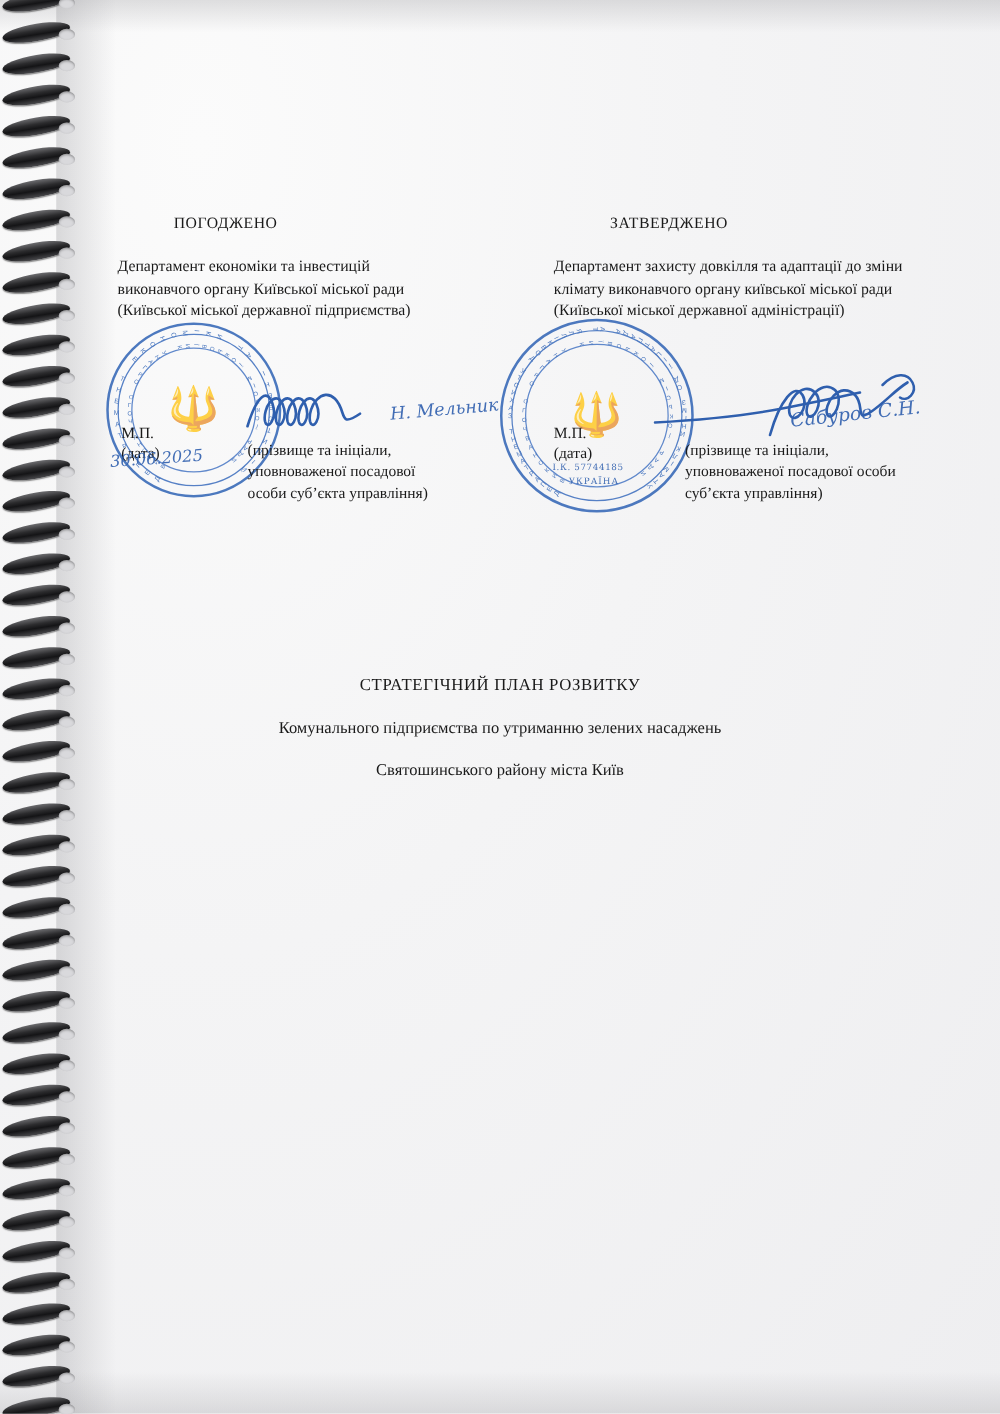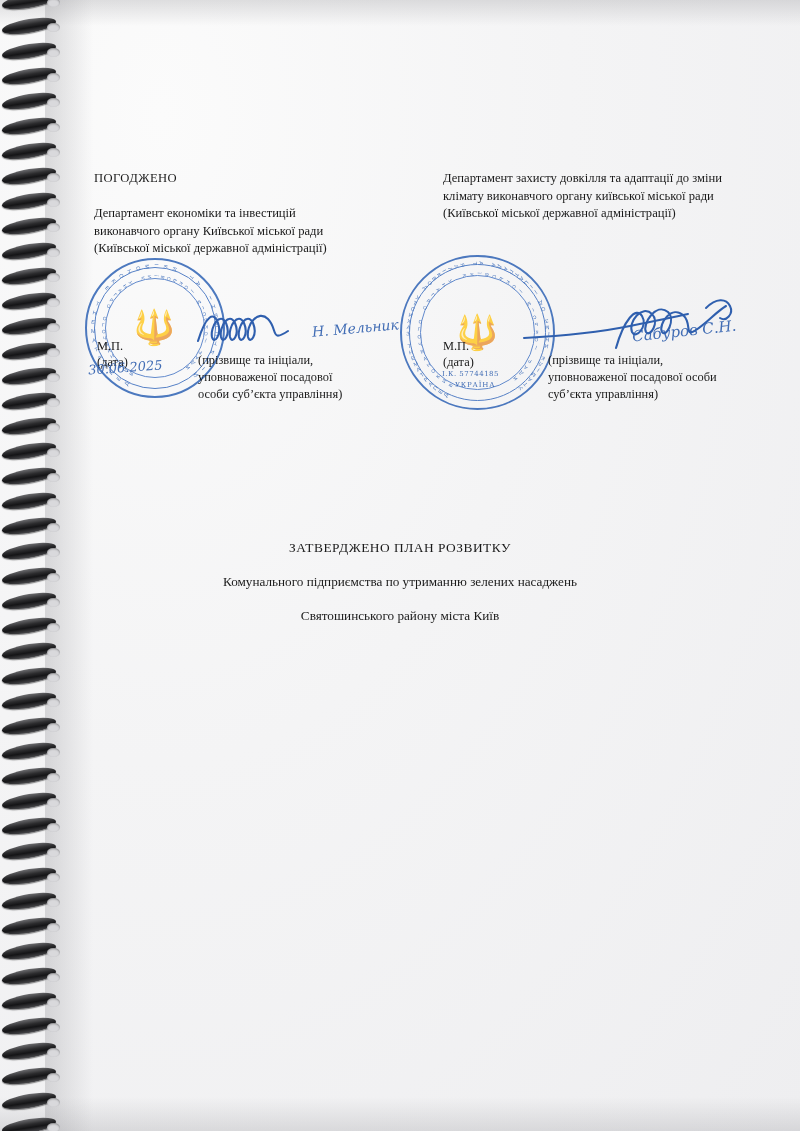--- a/index.html
+++ b/index.html
@@ -80,20 +80,21 @@
     font-size: 12.6px;
     line-height: 17px;
   }
   .col-left  { left: 94px;  width: 240px; }
   .col-right { left: 443px; width: 290px; }
 
   .col-title {
     font-size: 12.6px;
     letter-spacing: .4px;
     margin-bottom: 18px;
+    margin-left: 45px;
   }
   .col-body {
     font-size: 12.6px;
     line-height: 17.5px;
   }
 
   .mp-line {
     position: absolute;
     font-size: 12.4px;
     line-height: 16.5px;
@@ -287,21 +288,21 @@
       <div class="coil" style="top: 1094px;"></div>
       <div class="hole" style="top: 1098px;"></div>
       <div class="coil" style="top: 1119px;"></div>
       <div class="hole" style="top: 1123px;"></div>
     </div>
 
   <div class="content">
 
     <div class="col col-left" style="top:170px;">
       <div class="col-title">ПОГОДЖЕНО</div>
-      <div class="col-body">Департамент економіки та інвестицій виконавчого органу Київської міської ради (Київської міської державної адміністрації)</div>
+      <div class="col-body">Департамент економіки та інвестицій виконавчого органу Київської міської ради (Київської міської державної підприємства)</div>
     </div>
 
     <div class="stamp" style="left:85px; top:258px; width:140px; height:140px;">
       <div class="ring"></div>
       <div class="ring2"></div>
       <div class="ring3"></div>
       <div class="trident">🔱</div>
       <div class="stamp-text">
           <span style="font-size: 5.4px; transform: rotate(-150deg) translate(0px, -64px) rotate(90deg);">Д</span>
           <span style="font-size: 5.4px; transform: rotate(-141.429deg) translate(0px, -64px) rotate(90deg);">Е</span>
@@ -394,20 +395,21 @@
     <div class="hand" style="left:88px; top:360px; font-size:13px; transform:rotate(-4deg);">30.06.2025</div>
 
     <svg class="sig-svg" style="left:196px; top:295px;" width="130" height="60" viewBox="0 0 130 60">
       <path d="M2,46 C10,20 18,16 22,28 C26,40 18,50 16,42 C14,32 24,16 30,28 C35,40 27,50 25,42
                C23,32 33,16 39,28 C44,40 36,50 34,42 C32,32 42,16 48,28 C53,40 45,50 43,42
                C41,32 51,16 57,28 C62,40 54,50 52,42 C50,30 62,14 72,24 C82,34 74,48 92,36" fill="none" stroke="#2f5fae" stroke-width="2.1" stroke-linecap="round"></path>
     </svg>
     <div class="hand" style="left:312px; top:320px; font-size:14px; transform:rotate(-5deg);">Н. Мельник</div>
 
     <div class="col col-right" style="top:170px;">
+      <div class="col-title">ЗАТВЕРДЖЕНО</div>
       <div class="col-body">Департамент захисту довкілля та адаптації до зміни клімату виконавчого органу київської міської ради (Київської міської державної адміністрації)</div>
     </div>
 
     <div class="stamp" style="left:400px; top:255px; width:155px; height:155px;">
       <div class="ring"></div>
       <div class="ring2"></div>
       <div class="ring3"></div>
       <div class="trident">🔱</div>
       <div class="stamp-text">
           <span style="font-size: 5.4px; transform: rotate(-150deg) translate(0px, -71.5px) rotate(90deg);">Д</span>
@@ -526,19 +528,19 @@
     <svg class="sig-svg" style="left:520px; top:292px;" width="230" height="70" viewBox="0 0 230 70">
       <path d="M4,46 C40,44 80,40 110,34 C130,30 150,26 168,22" fill="none" stroke="#2f5fae" stroke-width="2" stroke-linecap="round"></path>
       <path d="M96,56 C104,28 116,14 122,24 C128,34 116,48 112,40 C108,30 122,12 132,22
                C140,30 130,46 126,40 C122,32 136,10 148,20 C156,28 146,46 142,40
                C138,32 152,12 164,24 C172,32 164,46 176,38 C188,30 196,20 206,14" fill="none" stroke="#2f5fae" stroke-width="2.1" stroke-linecap="round"></path>
       <path d="M186,16 C196,6 206,6 210,14 C214,22 206,30 200,26" fill="none" stroke="#2f5fae" stroke-width="2" stroke-linecap="round"></path>
     </svg>
     <div class="hand" style="left:632px; top:322px; font-size:15px; transform:rotate(-6deg);">Сабуров С.Н.</div>
 
     <div class="title-block">
-      <div class="t-main">ЗАТВЕРДЖЕНО ПЛАН РОЗВИТКУ</div>
+      <div class="t-main">СТРАТЕГІЧНИЙ ПЛАН РОЗВИТКУ</div>
       <div class="t-sub">Комунального підприємства по утриманню зелених насаджень</div>
       <div class="t-sub">Святошинського району міста Київ</div>
     </div>
 
   </div>
 </div>
 
 </body></html>

